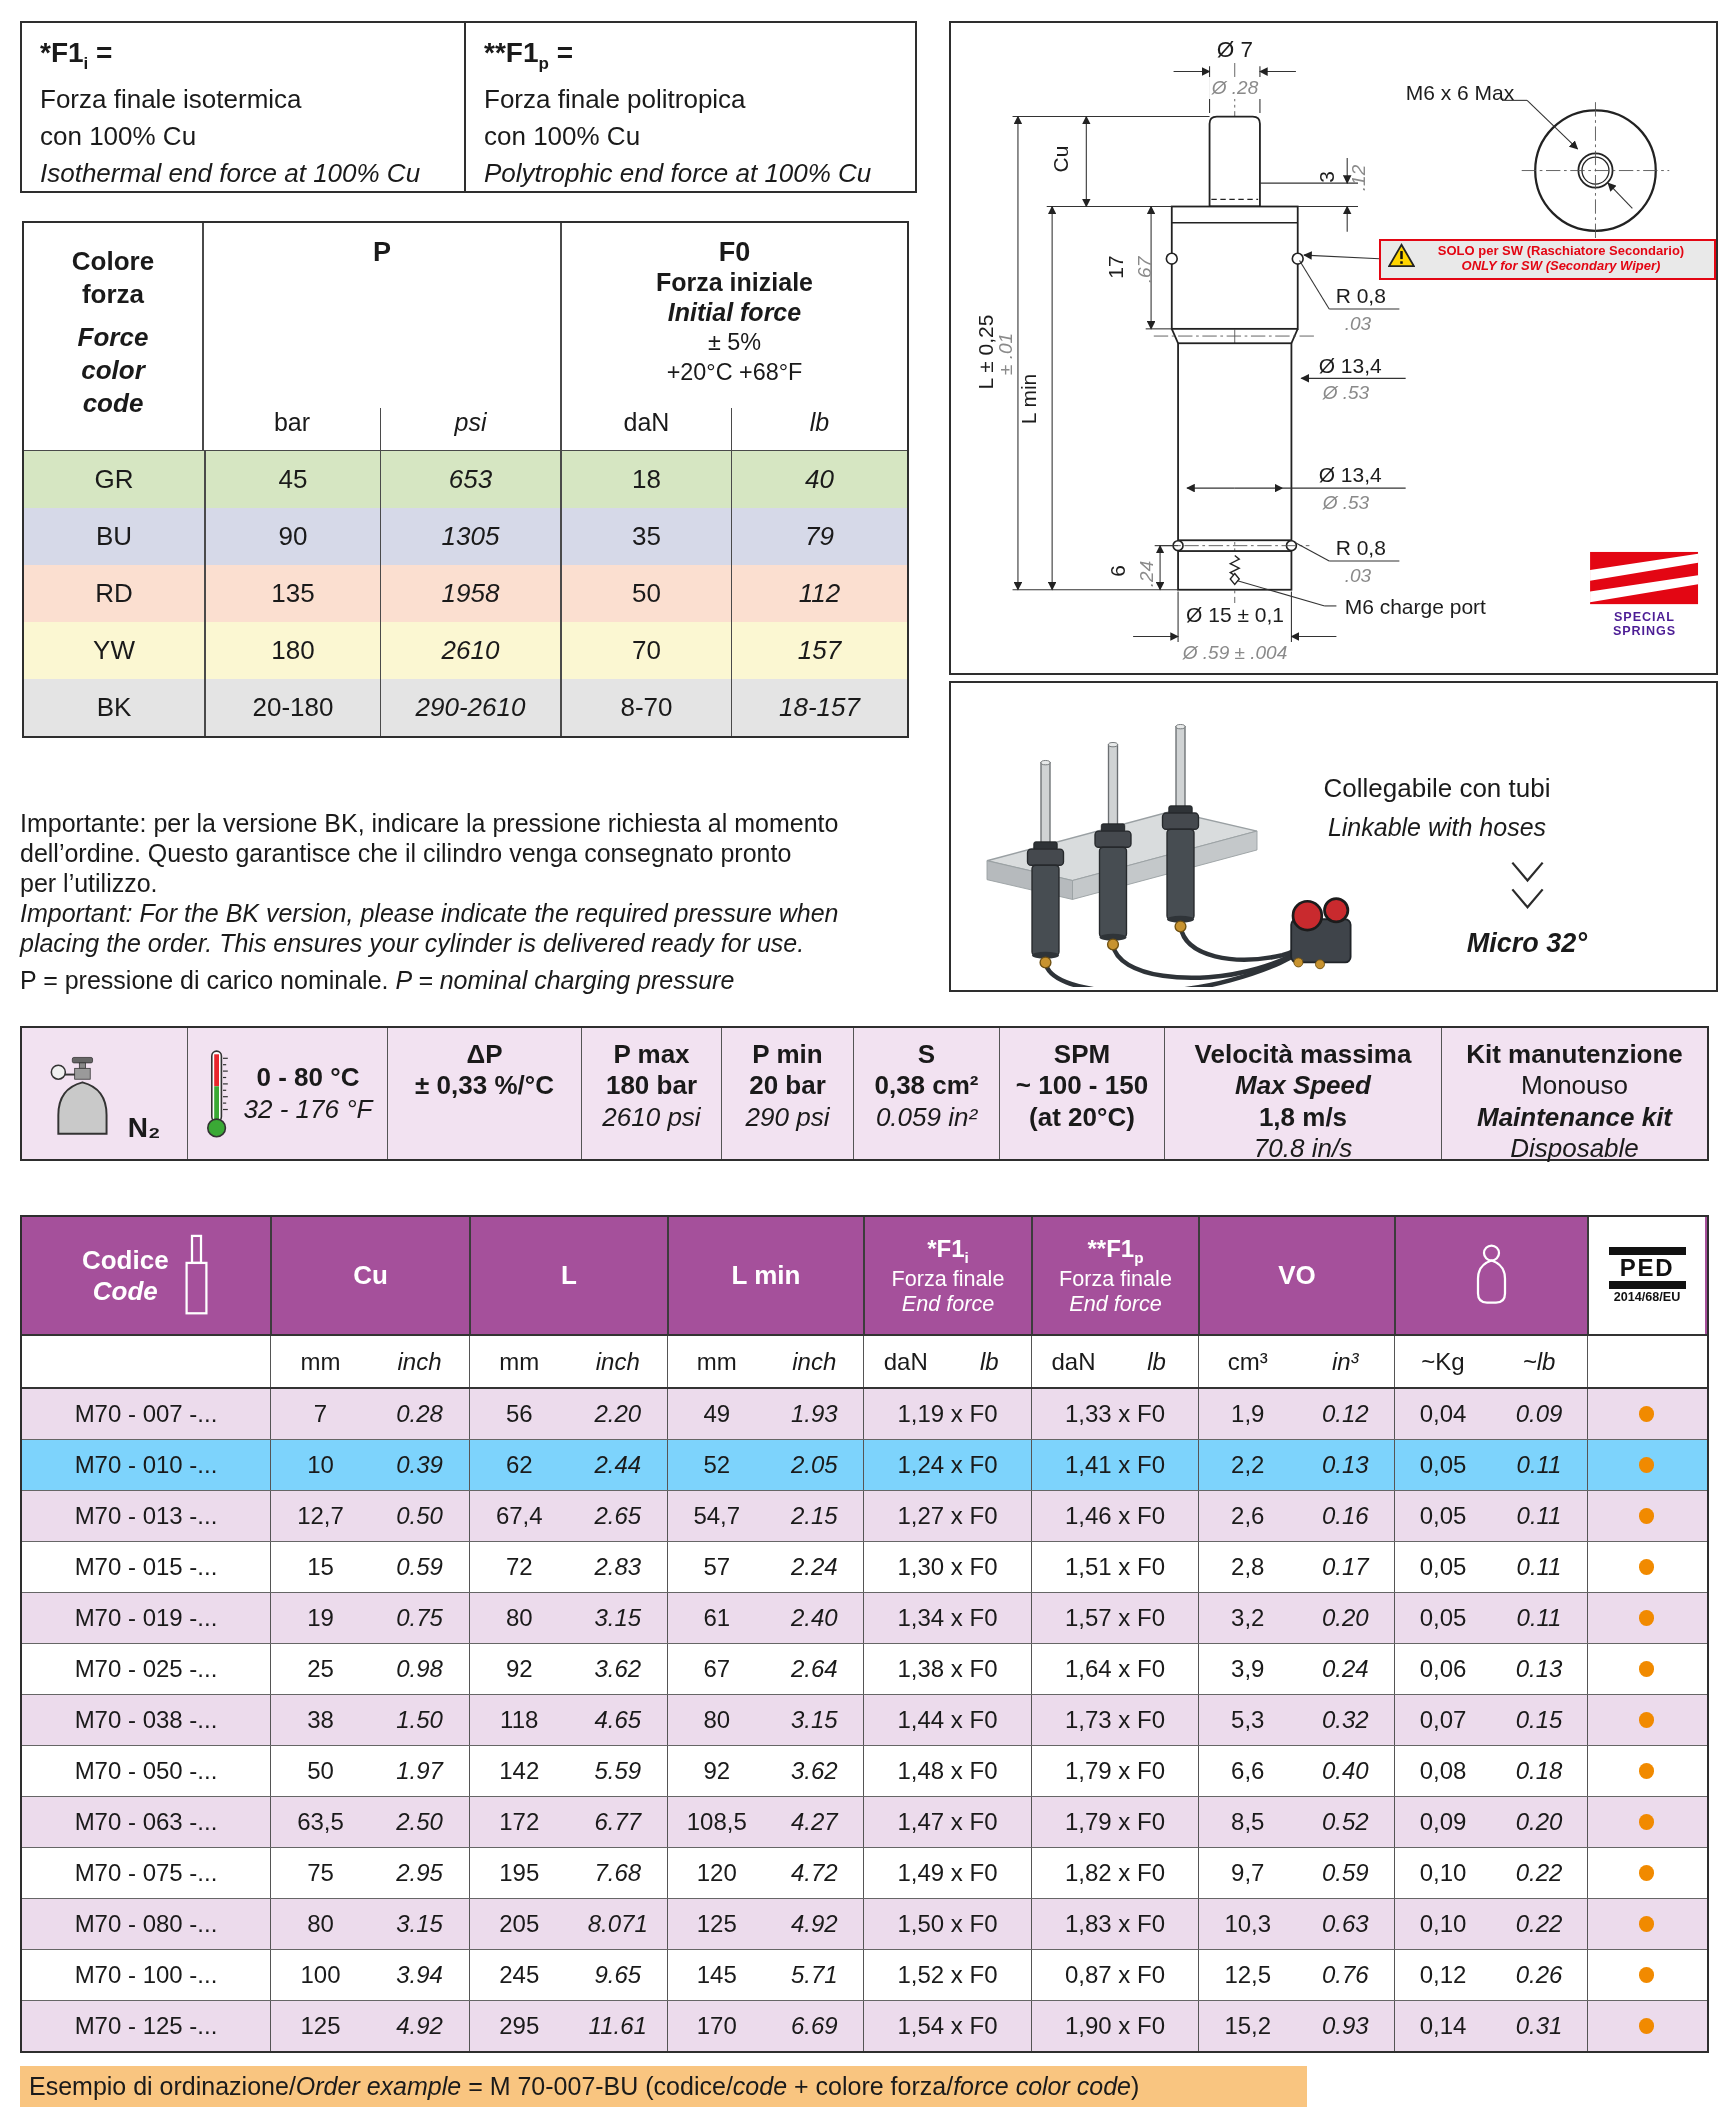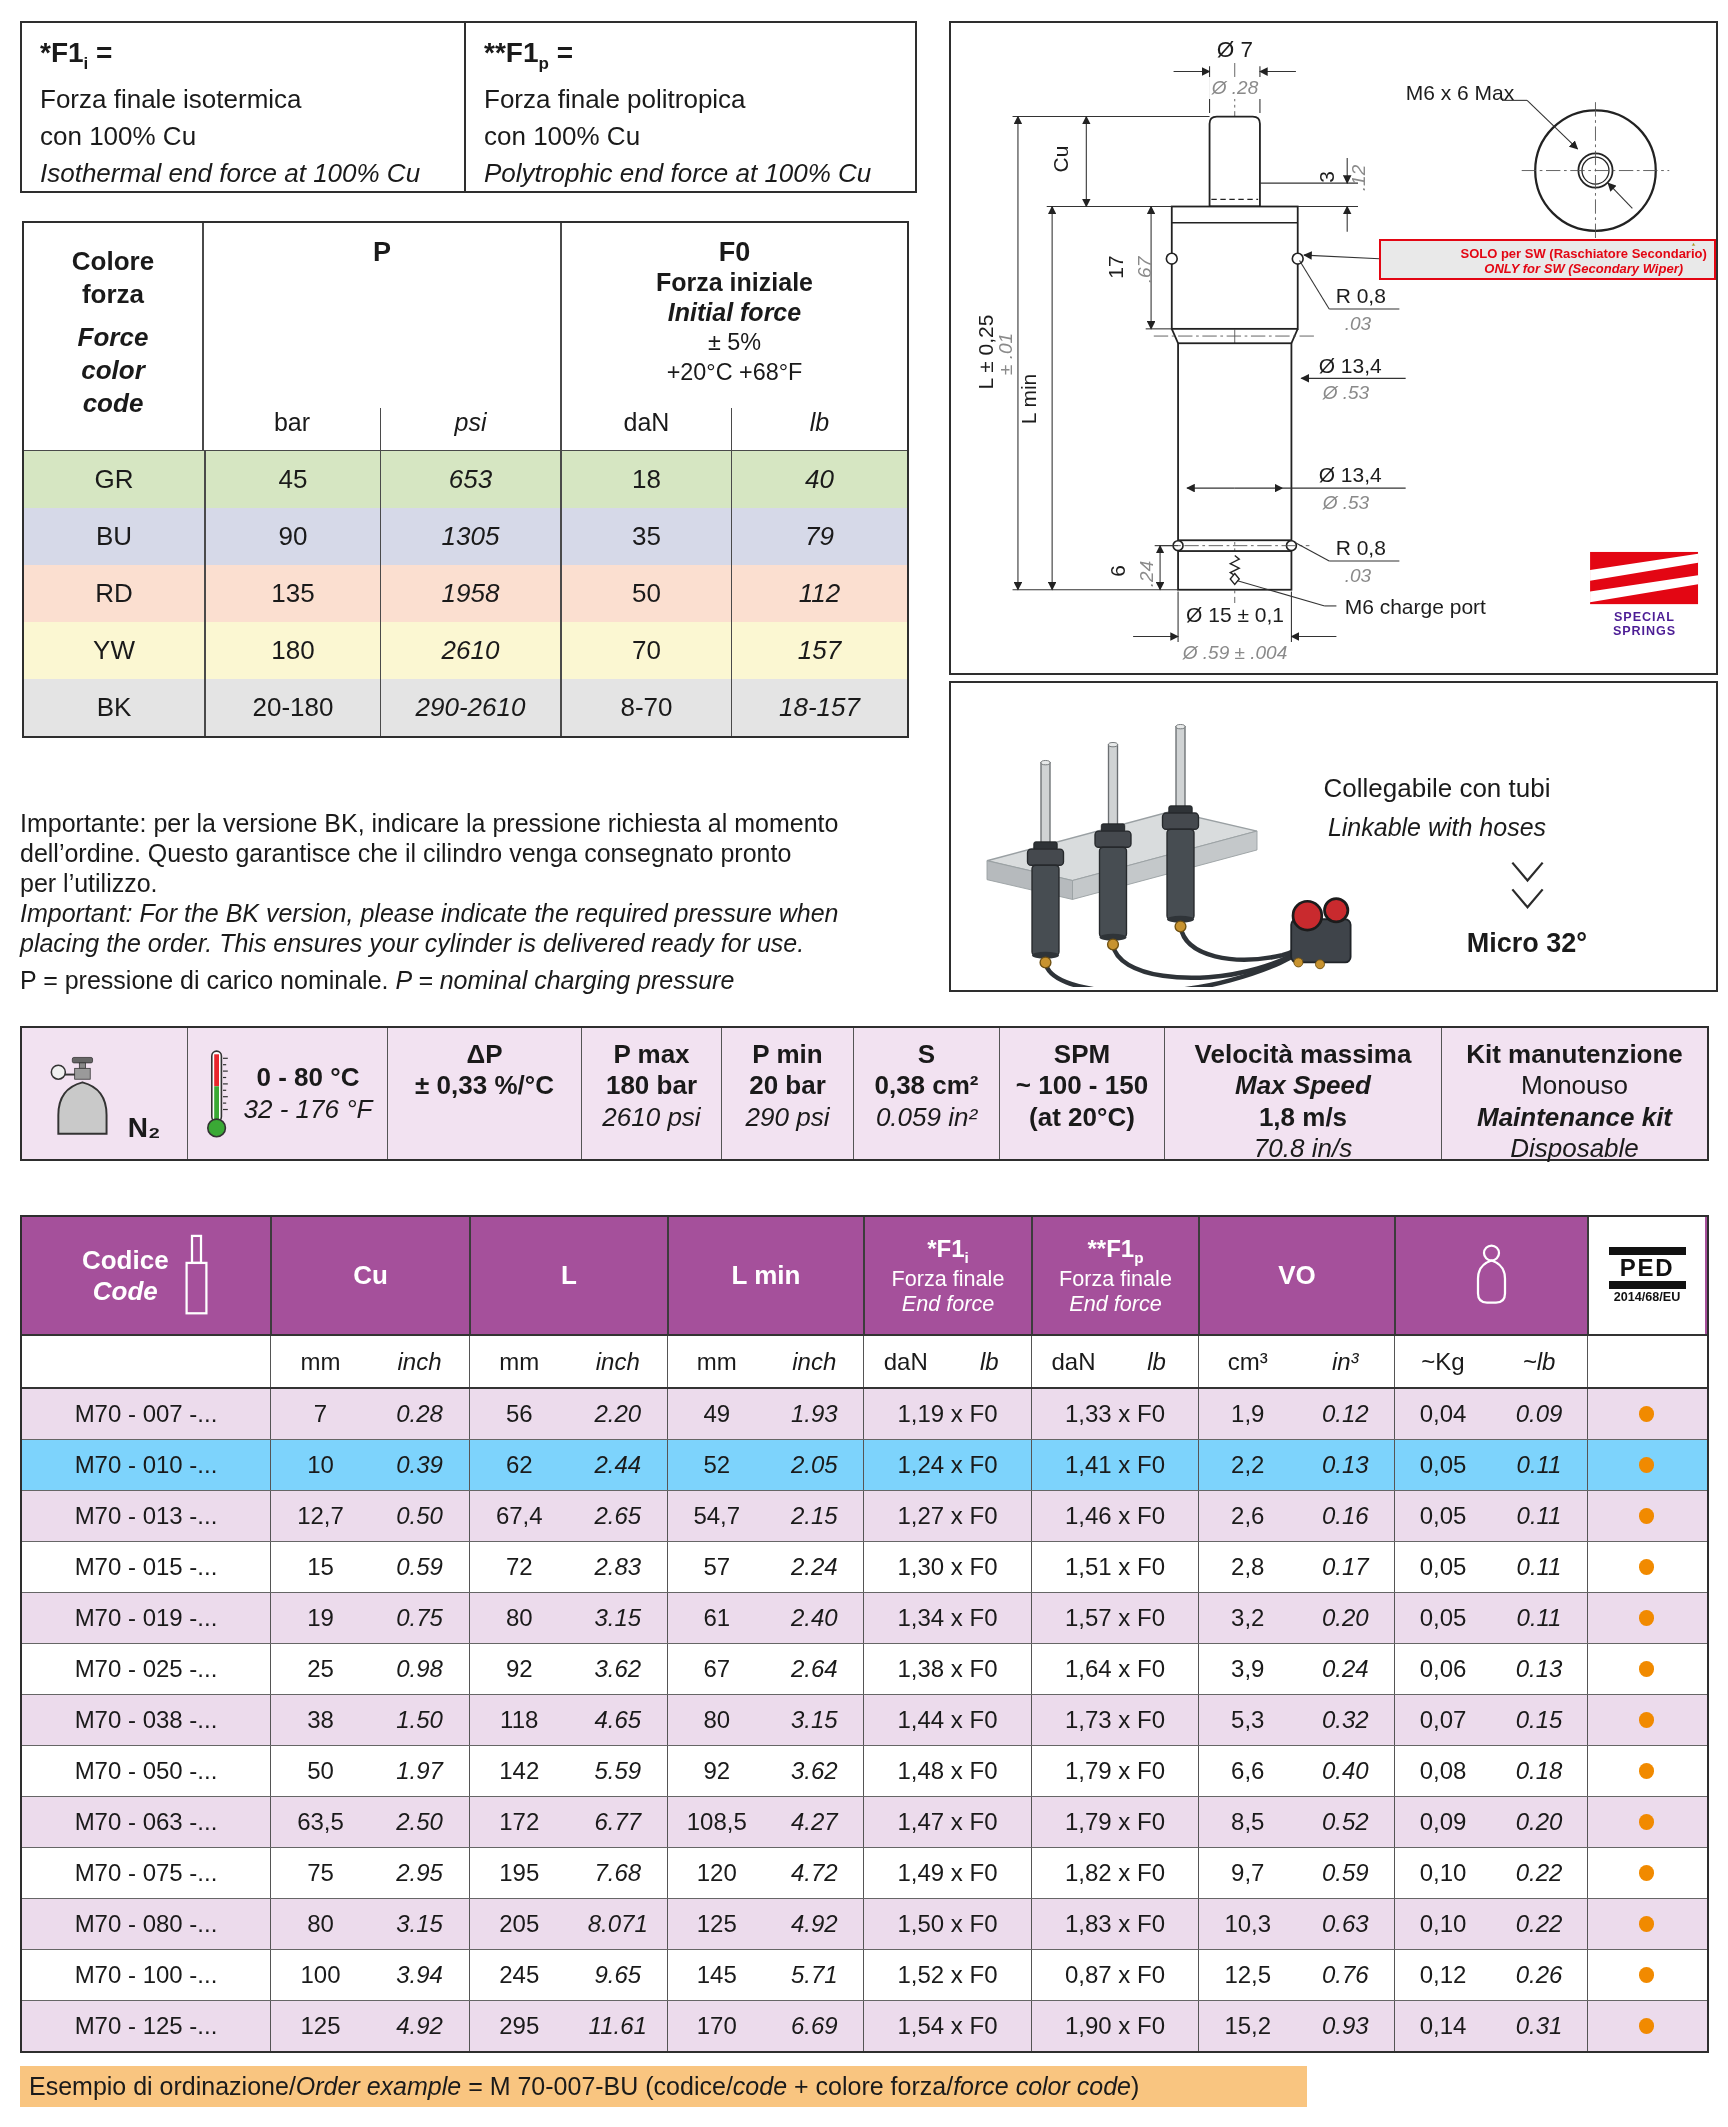--- a/index.html
+++ b/index.html
@@ -37,22 +37,22 @@
 
   
   .impline{font-size:25px;line-height:30px;white-space:nowrap;}
 
   
   .panel{border:2.3px solid #2e2e2e;box-sizing:border-box;background:#fff;}
   .dmm{position:absolute;font-size:21px;color:#1d1d1d;background:#fff;padding:0 2.7px;white-space:nowrap;}
   .din{position:absolute;font-size:19px;color:#8a8a8a;font-style:italic;background:#fff;padding:0 2.7px;white-space:nowrap;}
   .rot{position:absolute;white-space:nowrap;transform:rotate(-90deg);transform-origin:center;}
   .ctr{transform:translateX(-50%);}
-  .warnbox{position:absolute;border:2.7px solid #e30613;background:#e9e9e9;display:flex;align-items:flex-end;
-           padding:1.8px 7.2px;box-sizing:border-box;flex-direction:column;}
+  .warnbox{position:absolute;border:2.7px solid #e30613;background:#e9e9e9;display:flex;align-items:flex-start;
+           padding:1.8px 7.2px;box-sizing:border-box;}
   .warnbox .wtxt{flex:1;text-align:center;color:#e30613;font-weight:bold;font-size:13px;line-height:15.3px;}
   .sslogo-text{position:absolute;color:#4c1d95;font-weight:bold;font-size:12.6px;letter-spacing:0.9px;text-align:center;}
 
   .linktxt{position:absolute;text-align:center;}
 
   
   .specbar{display:flex;border:2.7px solid #2e2e2e;box-sizing:border-box;background:#f2e2f1;}
   .spec-cell{box-sizing:border-box;display:flex;flex-direction:column;align-items:center;padding-top:10.8px;
              font-size:26px;line-height:31.5px;text-align:center;}
   .spec-cell+ .spec-cell{border-left:1.8px solid #555;}
@@ -344,21 +344,21 @@
       <circle cx="418" cy="240" r="13" fill="#c92a2e" stroke="#1c1c1c" stroke-width="3"></circle>
       <circle cx="376" cy="298" r="5" fill="#c8932f" stroke="#6e5012"></circle>
       <circle cx="400" cy="300" r="5" fill="#c8932f" stroke="#6e5012"></circle>
     </svg>
     <div class="linktxt" style="left:297px;top:90px;width:378px;font-size:26px;">Collegabile con tubi</div>
     <div class="linktxt it" style="left:297px;top:130px;width:378px;font-size:25px;">Linkable with hoses</div>
     <svg class="abs" style="left:556px;top:176px;" width="41" height="59" viewBox="0 0 46 66">
       <polyline points="6,4 23,24 40,4" fill="none" stroke="#2b2b2b" stroke-width="2.5"></polyline>
       <polyline points="6,34 23,54 40,34" fill="none" stroke="#2b2b2b" stroke-width="2.5"></polyline>
     </svg>
-    <div class="linktxt bd" style="left:468px;top:245px;width:216px;font-size:27px;">Micro 32°</div>
+    <div class="linktxt bd" style="left:468px;top:245px;width:216px;font-size:27px;font-style:italic;">Micro 32°</div>
   </div>
 
   <div class="abs specbar" style="left:20px;top:1026px;width:1689px;height:135px;">
     <div class="spec-cell spec-row" style="width:165px;">
       <svg width="70" height="94" viewBox="0 0 90 110">
         <line x1="10" y1="30" x2="40" y2="30" stroke="#333" stroke-width="2.5"></line>
         <circle cx="12" cy="27" r="9" fill="#f0f0f0" stroke="#333" stroke-width="2"></circle>
         <rect x="30" y="8" width="26" height="7" rx="2" fill="#666" stroke="#333"></rect>
         <rect x="39" y="15" width="8" height="7" fill="#888" stroke="#333"></rect>
         <rect x="33" y="22" width="20" height="14" fill="#9a9a9a" stroke="#333"></rect>

